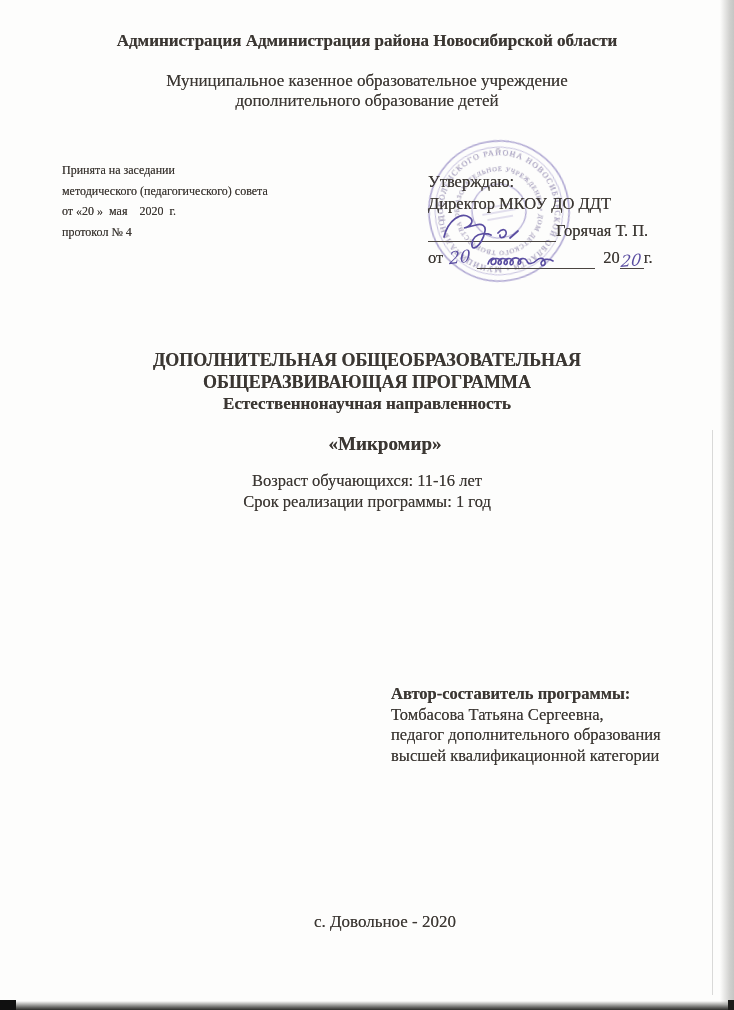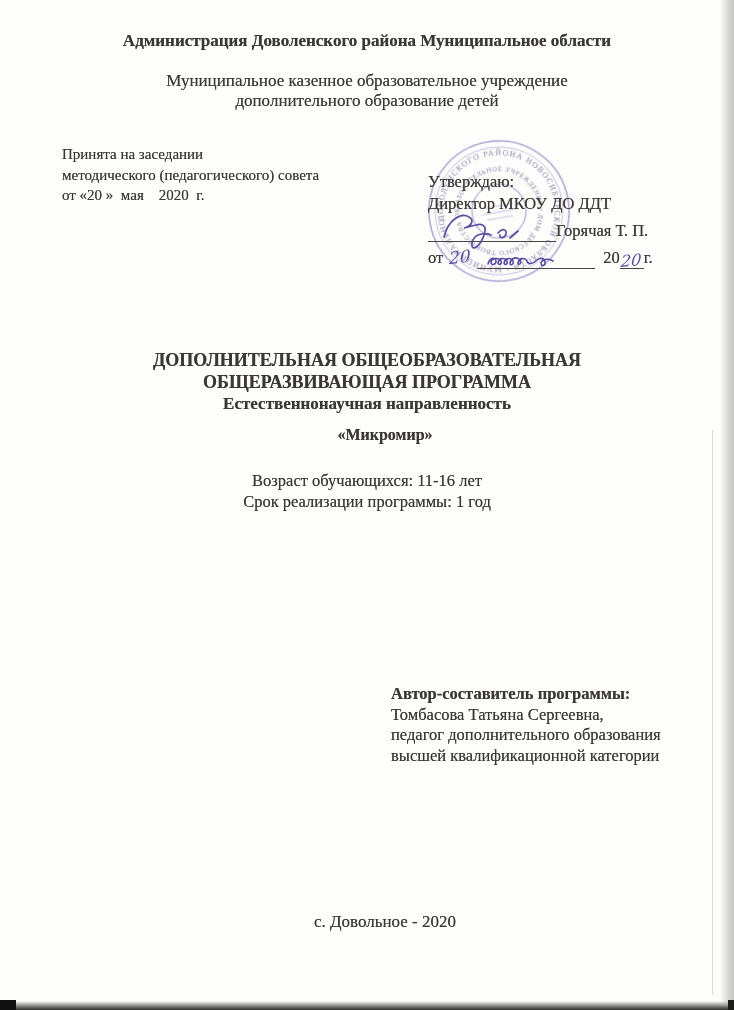--- a/index.html
+++ b/index.html
@@ -14,22 +14,22 @@
     text-shadow: 0 0 0.6px rgba(75,68,62,.75);
   }
   .center { position: absolute; left: 0; width: 100%; text-align: center; }
   .bold { font-weight: bold; }
   .pre { white-space: pre; }
 
   .header-admin { top: 31px; font-size: 17px; font-weight: bold; line-height: 20px; }
   .org-block { top: 71px; font-size: 17px; font-weight: normal; line-height: 19.5px; }
 
   .acceptance {
-    position: absolute; top: 144px; left: 62px;
-    font-size: 15px; line-height: 20.5px;
+    position: absolute; top: 160px; left: 62px;
+    font-size: 12px; line-height: 20.5px;
   }
 
   .approval {
     position: absolute; top: 171px; left: 428px;
     font-size: 16.5px; line-height: 21.5px; width: 250px; z-index: 3;
   }
   .sig-row { position: relative; height: 24px; margin-top: 6px; }
   .sig-blank {
     display: inline-block; width: 128px;
     border-bottom: 1px solid #4a4440;
@@ -59,21 +59,21 @@
   .stamp {
     position: absolute; top: 136px; left: 424px;
     width: 150px; height: 150px;
     opacity: 0.72; z-index: 1;
     transform: rotate(-10deg);
     filter: blur(0.3px);
   }
 
   .title-block { top: 350px; font-size: 18px; font-weight: bold; line-height: 21.5px; z-index: 2; }
   .title-direction { font-size: 17px; }
-  .title-name { font-size: 16px; margin-top: 9px; padding-left: 36px; }
+  .title-name { font-size: 19px; margin-top: 18px; padding-left: 36px; }
 
   .details-block { top: 471px; font-size: 16.5px; line-height: 20.5px; }
 
   .author-block {
     position: absolute; top: 684px; left: 391px;
     font-size: 16.5px; line-height: 20.5px;
   }
 
   .footer-block { top: 902px; font-size: 17px; padding-left: 36px; box-sizing: border-box; margin-top: 10px; }
 
@@ -99,21 +99,21 @@
   .scan-corner-right {
     position: absolute; bottom: 0; right: 0; width: 6px; height: 10px;
     background: #1c1c1a; z-index: 6;
   }
 </style>
 </head>
 <body>
 
 <div class="page">
 
-  <div class="center header-admin">Администрация Доволенского района Муниципальное области</div>
+  <div class="center header-admin">Администрация Администрация района Новосибирской области</div>
   <div class="center org-block">
     <div>Муниципальное казенное образовательное учреждение</div>
     <div>дополнительного образование детей</div>
   </div>
 
   <svg class="stamp" viewBox="0 0 150 150">
     <defs>
       <path id="ringOuter" d="M 75,75 m -56,0 a 56,56 0 1,1 112,0 a 56,56 0 1,1 -112,0"></path>
       <path id="ringInner" d="M 75,75 m -40,0 a 40,40 0 1,1 80,0 a 40,40 0 1,1 -80,0"></path>
     </defs>
@@ -126,20 +126,21 @@
     <text font-size="6.5" letter-spacing="0.8" fill="#9186c2">
       <textPath href="#ringInner">ОБРАЗОВАТЕЛЬНОЕ УЧРЕЖДЕНИЕ • ДОМ ДЕТСКОГО ТВОРЧЕСТВА</textPath>
     </text>
     <path fill="none" stroke-width="1" opacity="0.7" d="M60 70 h30 M58 76 h34 M62 82 h26" stroke="#9186c2"></path>
   </svg>
 
   <div class="acceptance">
     <div>Принята на заседании</div>
     <div>методического (педагогического) совета</div>
     <div class="pre">от «20 »  мая    2020  г.</div>
+    <div>протокол № 4</div>
   </div>
 
   <div class="approval">
     <div>Утверждаю:</div>
     <div>Директор МКОУ ДО ДДТ</div>
     <div class="sig-row">
       <span class="sig-blank">
         <svg class="sig-stroke" width="96" height="42" viewBox="0 0 96 42">
           <path fill="none" stroke-width="1.7" stroke-linecap="round" d="M6 30 C 10 13, 23 5, 31 10 C 37 13, 33 20, 26 21 L 38 18 C 44 16, 48 19, 47 24 C 46 31, 41 40, 36 41 C 33 41, 33 34, 37 30 C 41 26, 49 26, 53 28 M 60 26 C 64 21, 69 22, 68 27 C 67 31, 61 32, 62 28 M 72 31 L 80 24" stroke="#5a4da1"></path>
         </svg>

